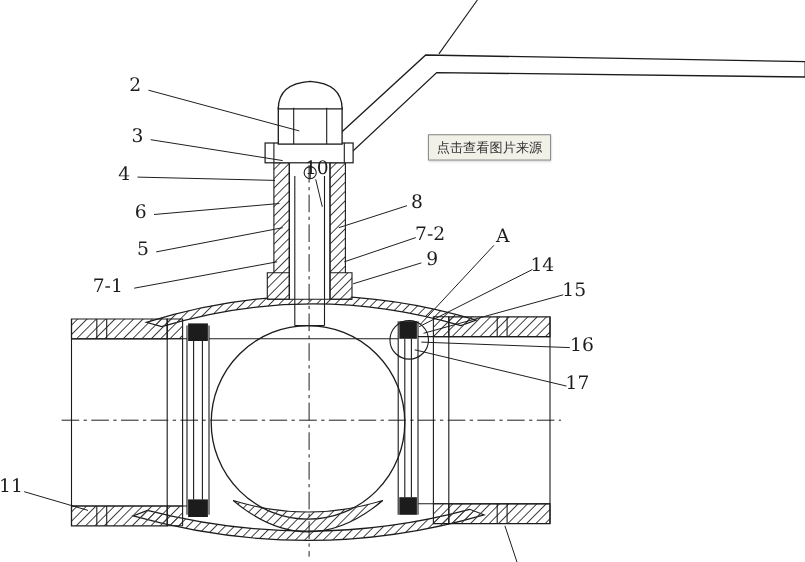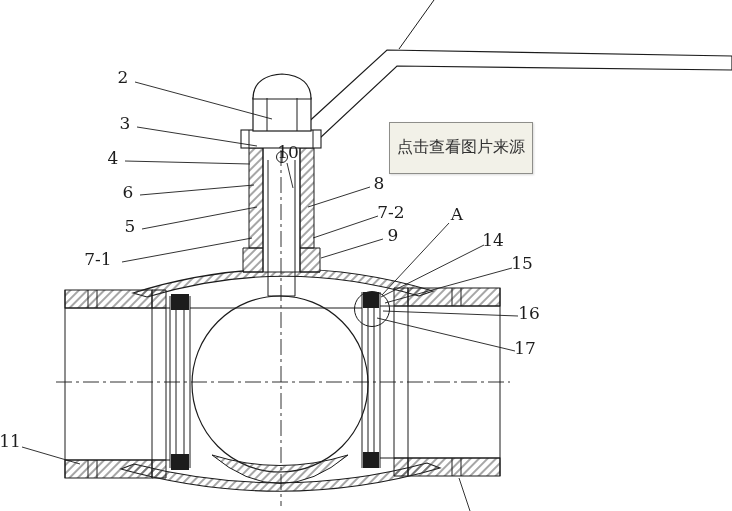--- a/index.html
+++ b/index.html
@@ -4,22 +4,22 @@
 <style>
   html,body{margin:0;padding:0;background:#fff}
   .canvas{position:relative;width:732px;height:511px;background:var(--paper,#fff);overflow:hidden;font-family:"DejaVu Serif",serif}
   svg{display:block;color:var(--line,#1c1c1c)}
   .lbl{font-family:"DejaVu Serif",serif;font-size:17px;fill:currentColor;text-anchor:middle}
   .tooltip{
     position:absolute;left:389px;top:122px;
     background:var(--tooltip-bg,#f2f1e8);
     border:1px solid var(--tooltip-border,#8e8e8a);
     color:var(--tooltip-text,#333);
-    font-family:Liberation Mono, monospace;
-    font-size:16px;line-height:18px;padding:16px 7px;white-space:nowrap;
+    font-family:Liberation Serif, serif;
+    font-size:12px;line-height:18px;padding:2px 7px;white-space:nowrap;
     box-shadow:1px 1px 2px rgba(0,0,0,.15);
   }
 </style>
 </head>
 <body>
 
 <div class="canvas">
   <svg width="732" height="511" viewBox="0 0 732 511">
     <defs>
       <pattern id="hatch" patternUnits="userSpaceOnUse" width="6" height="6" patternTransform="rotate(45)">

